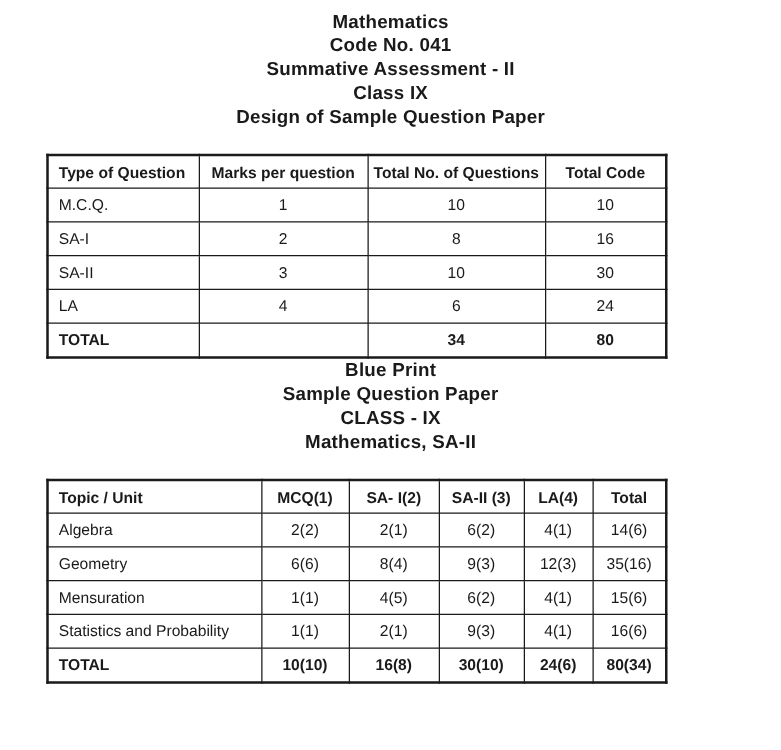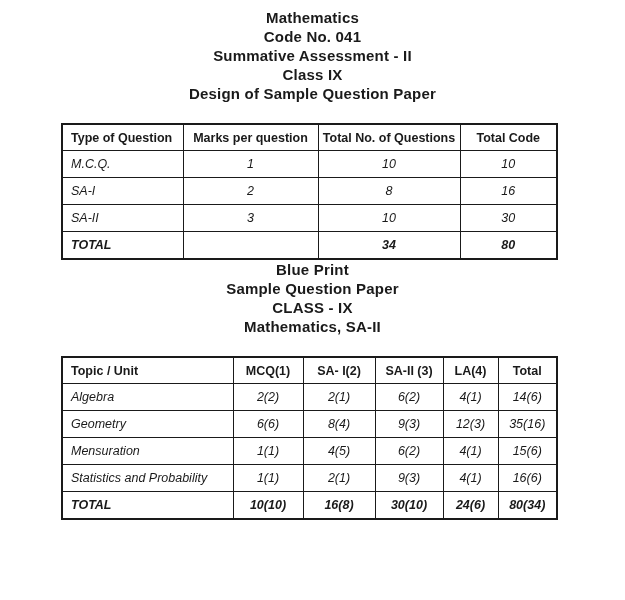--- a/index.html
+++ b/index.html
@@ -24,35 +24,35 @@
   }
   .title-block-1 { padding-top: 8px; }
   .title-block-2 { }
   .title-line {
     font-size: 15px;
     line-height: 19px;
     letter-spacing: 0.2px;
   }
   table.doc-table {
     border-collapse: collapse;
-    margin-left: 61px;
+    margin-left: 37px;
     margin-top: 20px;
     table-layout: fixed;
     border: 2px solid #1a1a1a;
   }
   table.doc-table th,
   table.doc-table td {
     border: 1px solid #1a1a1a;
     font-size: 12.5px;
     padding: 0;
     overflow: hidden;
     white-space: nowrap;
   }
   table.doc-table th { height: 25px; font-weight: bold; text-align: center; }
-  table.doc-table td { height: 26px; text-align: center; font-weight: normal; font-style: italic; }
+  table.doc-table td { height: 26px; text-align: center; font-weight: normal; }
   table.doc-table th.c-left,
   table.doc-table td.c-left { text-align: left; padding-left: 8px; }
   table.doc-table tr.total-row td { font-weight: bold; }
 </style>
 </head>
 <body>
 
 <div class="doc">
 
   <div class="title-block title-block-1">
@@ -87,20 +87,26 @@
       <td class="c-left">SA-I</td>
       <td>2</td>
       <td>8</td>
       <td>16</td>
     </tr>
     <tr>
       <td class="c-left">SA-II</td>
       <td>3</td>
       <td>10</td>
       <td>30</td>
+    </tr>
+    <tr>
+      <td class="c-left">LA</td>
+      <td>4</td>
+      <td>6</td>
+      <td>24</td>
     </tr>
     <tr class="total-row">
       <td class="c-left">TOTAL</td>
       <td></td>
       <td>34</td>
       <td>80</td>
     </tr>
   </tbody>
     </table>
 

